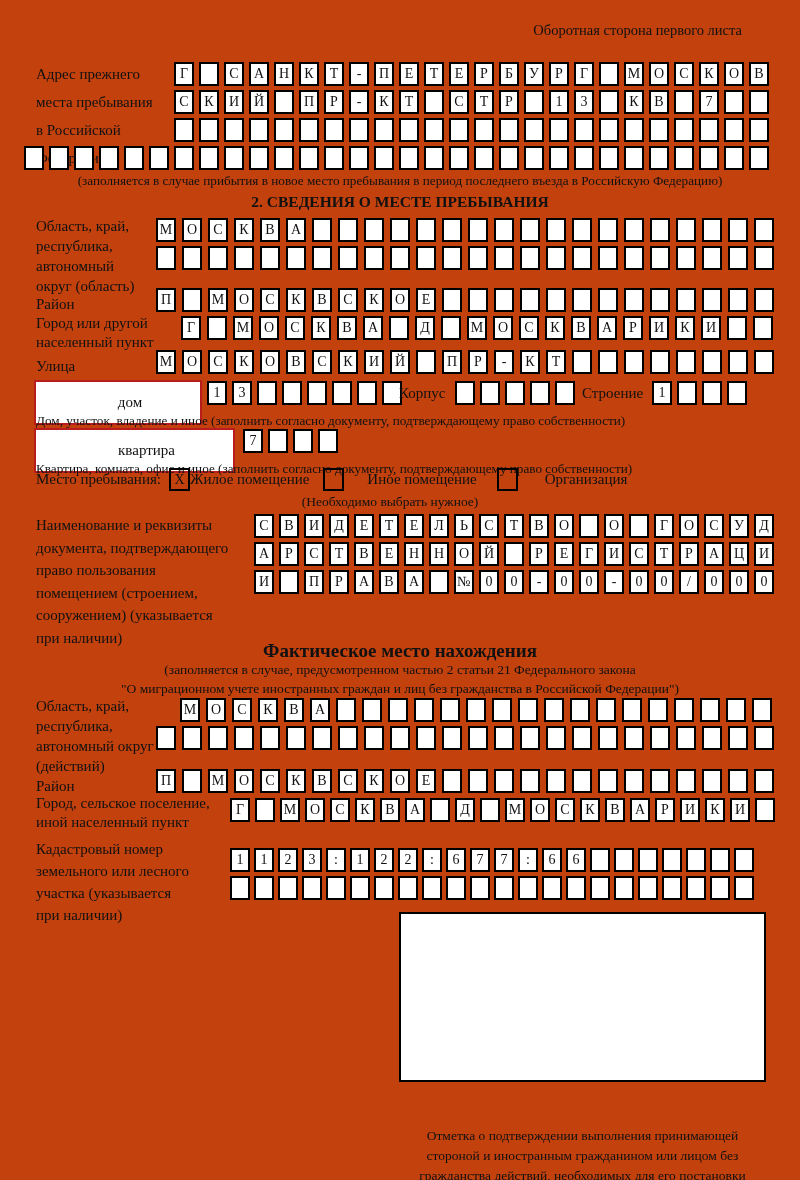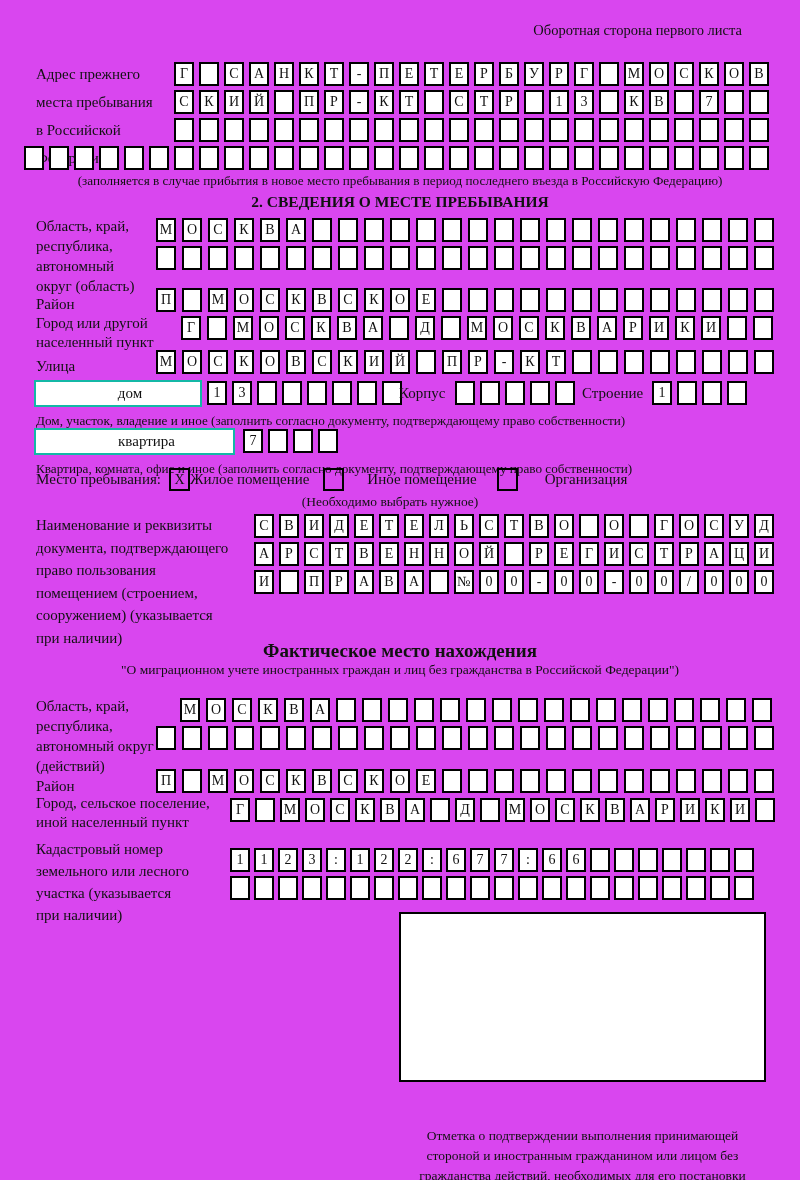--- a/index.html
+++ b/index.html
@@ -1,16 +1,16 @@
 <!DOCTYPE html>
 <html><head>
 <meta charset="utf-8">
 <style>
   html,body{margin:0;padding:0;background:#fff;}
-  .page{position:relative;width:800px;height:1180px;background:#d946ef;
+  .page{position:relative;width:800px;height:1180px;background:#c2410c;
         font-family:"Liberation Serif",serif;color:#111;overflow:hidden;}
   .lbl{position:absolute;font-size:15px;line-height:28px;white-space:nowrap;}
   .small{font-size:13.2px;line-height:17px;}
   .center{left:0;width:100%;text-align:center;}
   .bold{font-weight:bold;}
 
   .cellrow{position:absolute;display:flex;}
   .cell{flex:0 0 auto;width:20px;height:24px;box-sizing:border-box;border:2px solid #000;
         margin-right:5px;display:flex;align-items:center;justify-content:center;
         font-size:14px;background:#fff;}
@@ -32,22 +32,22 @@
   .region-label{top:216px;line-height:20px;}
   .row-s2r1{left:156px;top:218px;}
   .row-s2r2{left:156px;top:246px;}
   .district-label{top:290px;}
   .row-s2d{left:156px;top:288px;}
   .city-label{top:314px;line-height:19px;}
   .row-s2c{left:181px;top:316px;}
   .street-label{top:352px;}
   .row-s2s{left:156px;top:350px;}
 
-  .wide-box{position:absolute;box-sizing:border-box;border:2px solid #14b8a6;
-            display:flex;align-items:center;justify-content:center;font-size:15px;height:27px;background:#fff;padding-left:24px;}
+  .wide-box{position:absolute;box-sizing:border-box;border:2px solid #b91c1c;
+            display:flex;align-items:center;justify-content:center;font-size:15px;height:45px;background:#fff;padding-left:24px;}
   .house-box{left:34px;top:380px;width:168px;}
   .row-house{left:207px;top:381px;}
   .korpus-label{position:absolute;left:399px;top:385px;font-size:15px;}
   .row-korpus{left:455px;top:381px;}
   .stroenie-label{position:absolute;left:582px;top:385px;font-size:15px;}
   .row-stroenie{left:652px;top:381px;}
   .house-note{top:412px;left:36px;}
   .apt-box{left:34px;top:428px;width:201px;}
   .row-apt{left:243px;top:429px;}
   .apt-note{top:460px;left:36px;}
@@ -476,20 +476,21 @@
       <span class="cell">0</span>
       <span class="cell">0</span>
       <span class="cell">/</span>
       <span class="cell">0</span>
       <span class="cell">0</span>
       <span class="cell">0</span>
     </div>
 
   <div class="actual-title center bold">Фактическое место нахождения</div>
   <div class="actual-note center">
+      <div>(заполняется в случае, предусмотренном частью 2 статьи 21 Федерального закона</div>
       <div>"О миграционном учете иностранных граждан и лиц без гражданства в Российской Федерации")</div>
     </div>
 
   <div class="lbl act-region-label" style="left:36px;">
       <div>Область, край,</div>
       <div>республика,</div>
       <div>автономный округ</div>
       <div>(действий)</div>
     </div>
   <div class="cellrow p26 row-ar1">

